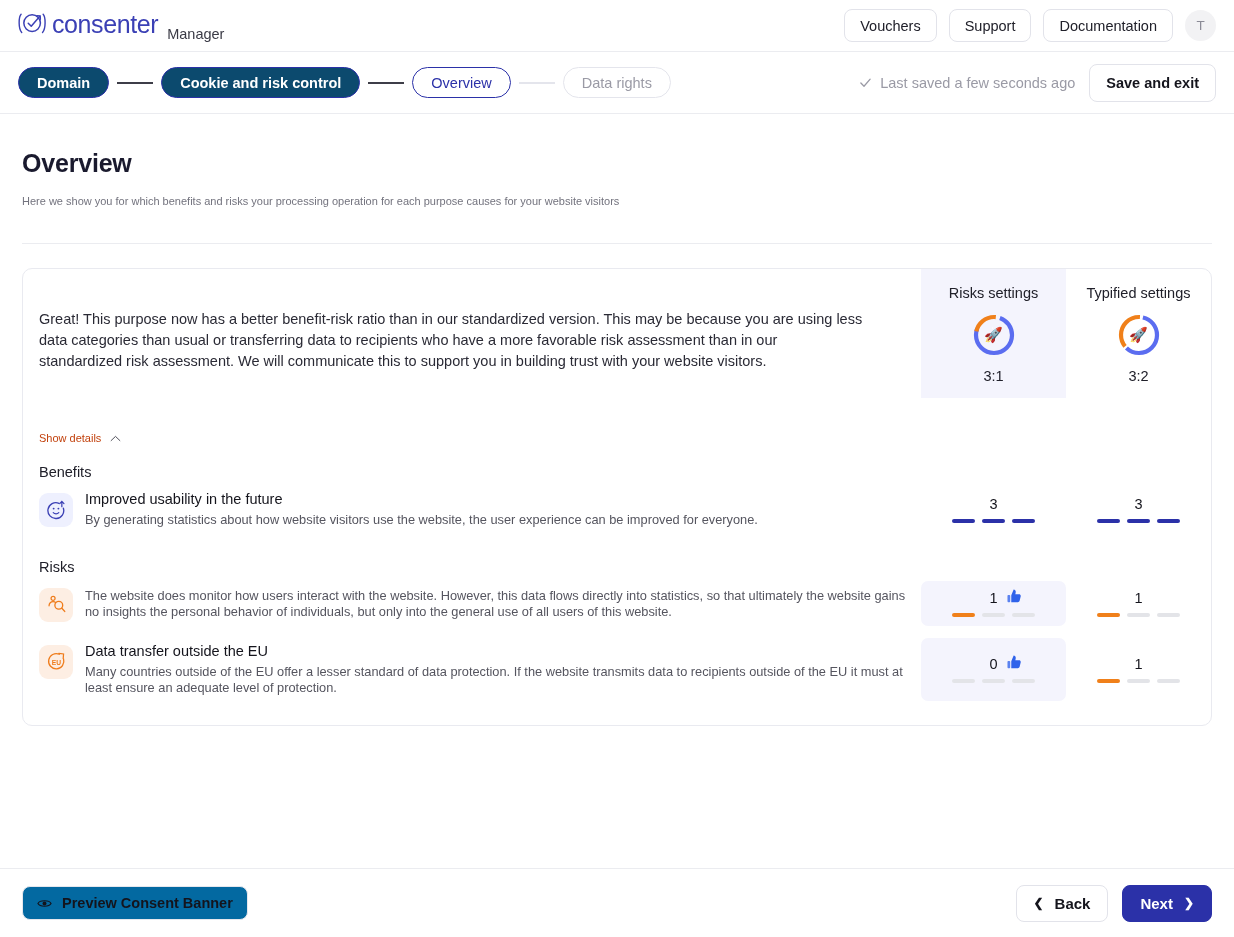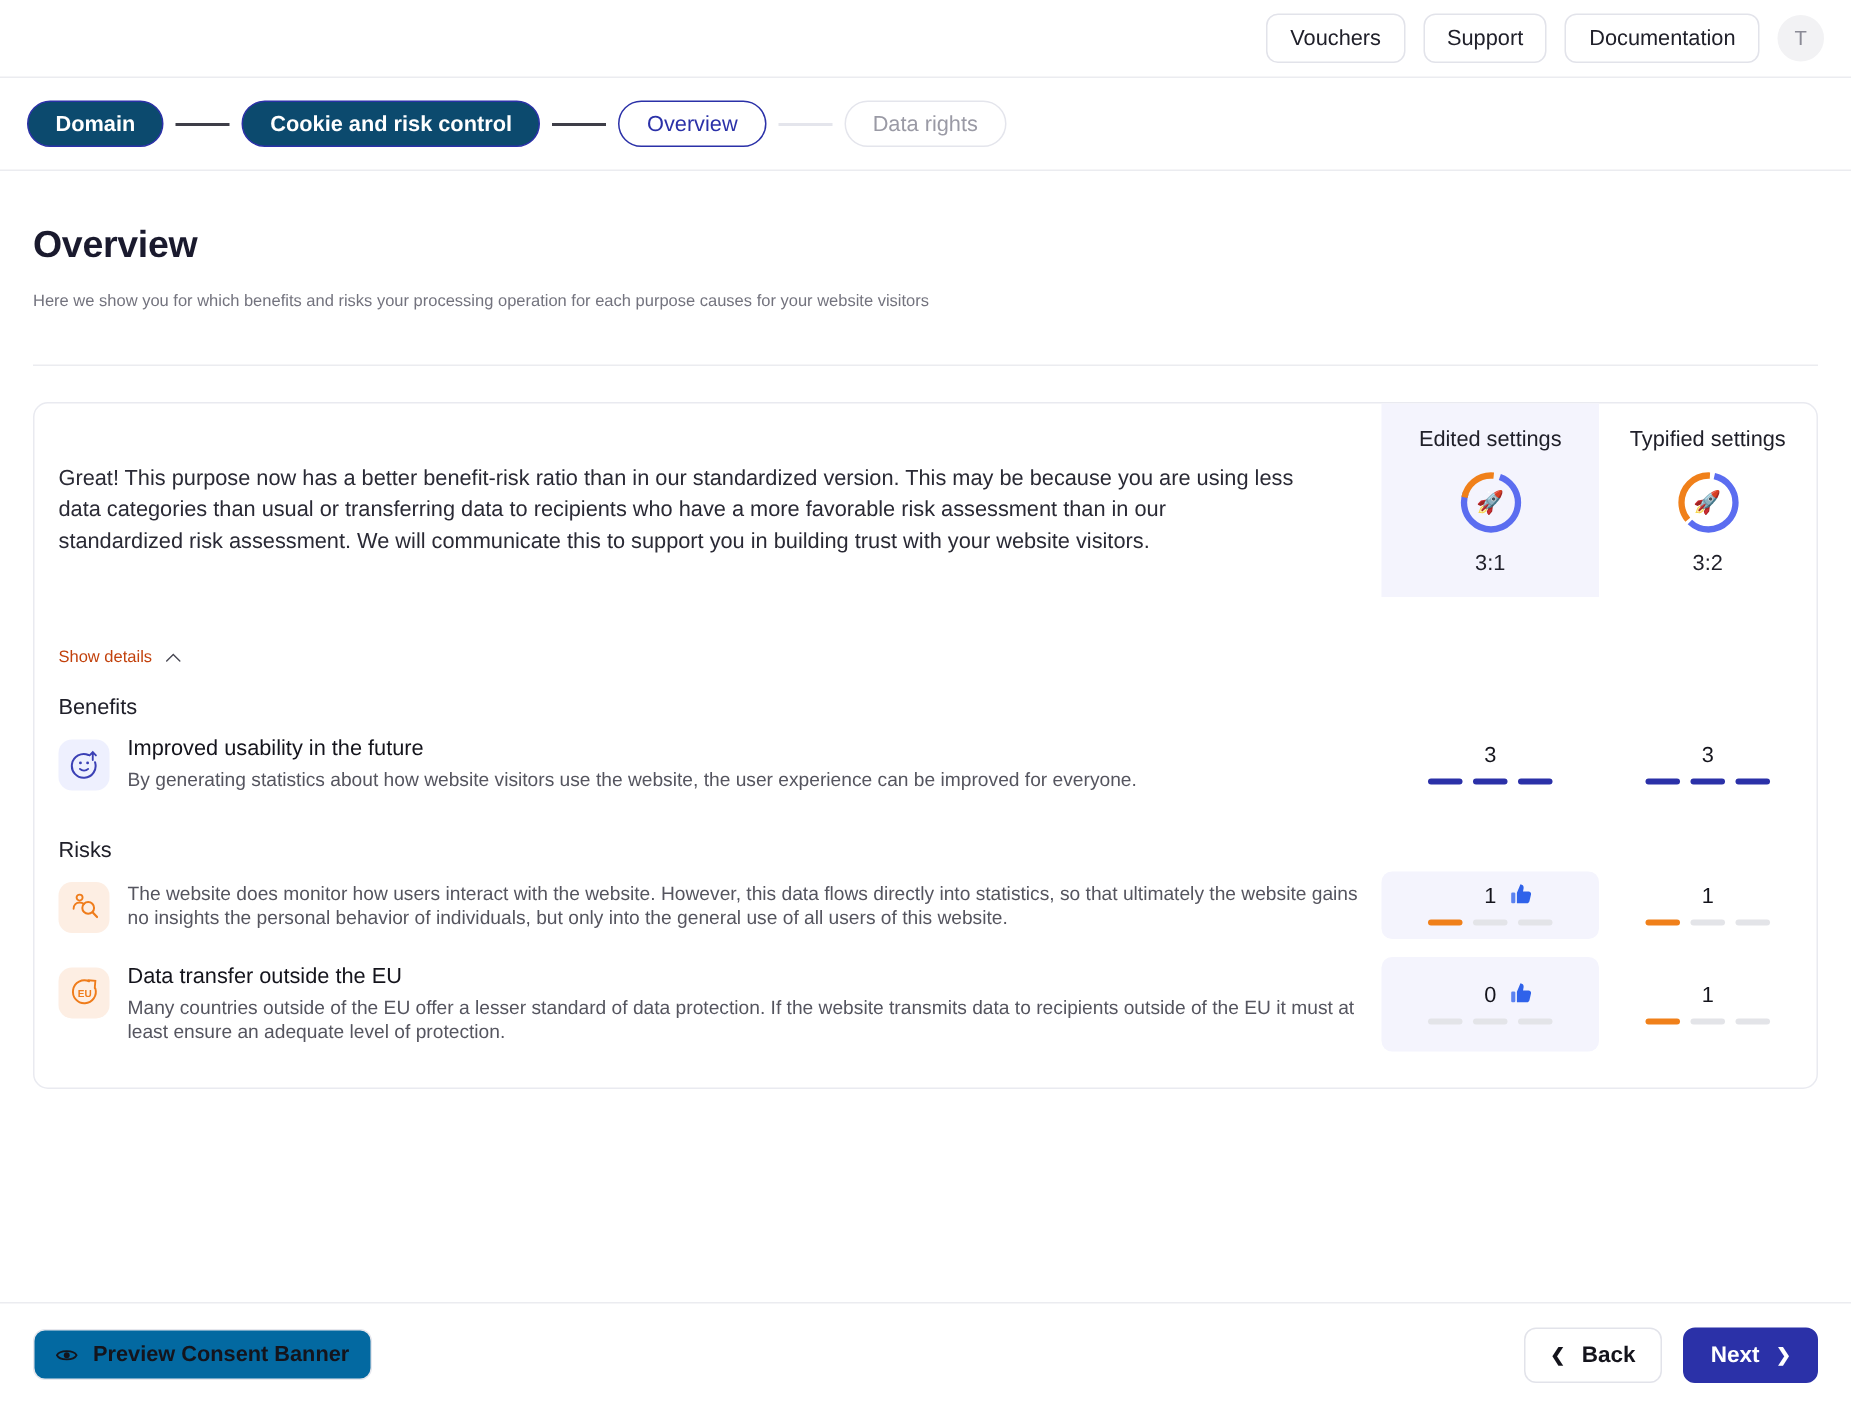--- a/index.html
+++ b/index.html
@@ -164,53 +164,75 @@
     font-size: 15px; font-weight: 700; color: #fff; cursor: pointer;
     font-family: "Liberation Sans", sans-serif;
   }
   .arrow-glyph { font-size: 12px; line-height: 1; }
   .eye-icon { width: 15px; height: 11px; }
 </style>
 </head>
 <body>
 
 <div class="topbar">
+  <div class="brand">
+    <div class="brand-logo">
+      <svg class="logo-mark" viewBox="0 0 34 34">
+        <path d="M3.5 6 C0.6 9 0.3 22.5 4.2 26.5" stroke="#3b40b5" stroke-width="1.6" fill="none" stroke-linecap="round"></path>
+        <path d="M28.5 6 C31.4 9 31.7 22.5 27.8 26.5" stroke="#3b40b5" stroke-width="1.6" fill="none" stroke-linecap="round"></path>
+        <circle cx="16" cy="16" r="9.4" stroke="#3b40b5" stroke-width="1.7" fill="none"></circle>
+        <path d="M11.6 16.2 l3.4 3.3 L24.5 8.6" stroke="#3b40b5" stroke-width="1.7" fill="none" stroke-linecap="round" stroke-linejoin="round"></path>
+        <path d="M21.3 7.6 L25.2 7.9 L25.4 11.7" stroke="#3b40b5" stroke-width="1.5" fill="none" stroke-linecap="round"></path>
+      </svg>
+      <span class="brand-name">consenter</span>
+    </div>
+    <span class="brand-sub">Manager</span>
+  </div>
   <div class="topbar-right">
     <button class="pill-btn">Vouchers</button>
     <button class="pill-btn">Support</button>
     <button class="pill-btn">Documentation</button>
     <div class="avatar">T</div>
   </div>
 </div>
 
 <div class="steprow">
   <div class="steps">
     <div class="step done">Domain</div>
     <div class="connector"></div>
     <div class="step done">Cookie and risk control</div>
     <div class="connector"></div>
     <div class="step active">Overview</div>
     <div class="connector light"></div>
     <div class="step todo">Data rights</div>
   </div>
+  <div class="steprow-right">
+    <div class="saved">
+      <svg class="check-icon" viewBox="0 0 14 14">
+        <path d="M2 7.5 L5.4 11 L12 3.4" stroke="#9a9aa5" stroke-width="1.4" fill="none" stroke-linecap="round" stroke-linejoin="round"></path>
+      </svg>
+      <span>Last saved a few seconds ago</span>
+    </div>
+    <button class="save-exit">Save and exit</button>
+  </div>
 </div>
 
 <div class="page">
   <h1 class="page-title">Overview</h1>
   <p class="page-desc">Here we show you for which benefits and risks your processing operation for each purpose causes for your website visitors</p>
   <div class="hr"></div>
 
   <div class="card">
     <div class="card-inner">
       <div class="card-left">
         <div class="purpose-body">Great! This purpose now has a better benefit-risk ratio than in our standardized version. This may be because you are using less data categories than usual or transferring data to recipients who have a more favorable risk assessment than in our standardized risk assessment. We will communicate this to support you in building trust with your website visitors.</div>
       </div>
       <div class="gauges">
         <div class="gauge-col highlight">
-          <div class="gauge-label">Edited settings</div>
+          <div class="gauge-label">Risks settings</div>
           <div class="gauge-ring">
             <svg viewBox="0 0 44 44" width="44" height="44">
               <circle cx="22" cy="22" r="18" fill="none" stroke="#5b6df0" stroke-width="4.2" stroke-dasharray="84.8 28.3" stroke-dashoffset="-6" transform="rotate(-90 22 22)"></circle>
               <circle cx="22" cy="22" r="18" fill="none" stroke="#f0801a" stroke-width="4.2" stroke-dasharray="27 86.1" stroke-dashoffset="-88" transform="rotate(-90 22 22)"></circle>
             </svg>
             <div class="rocket">🚀</div>
           </div>
           <div class="gauge-ratio">3:1</div>
         </div>
         <div class="gauge-col">

